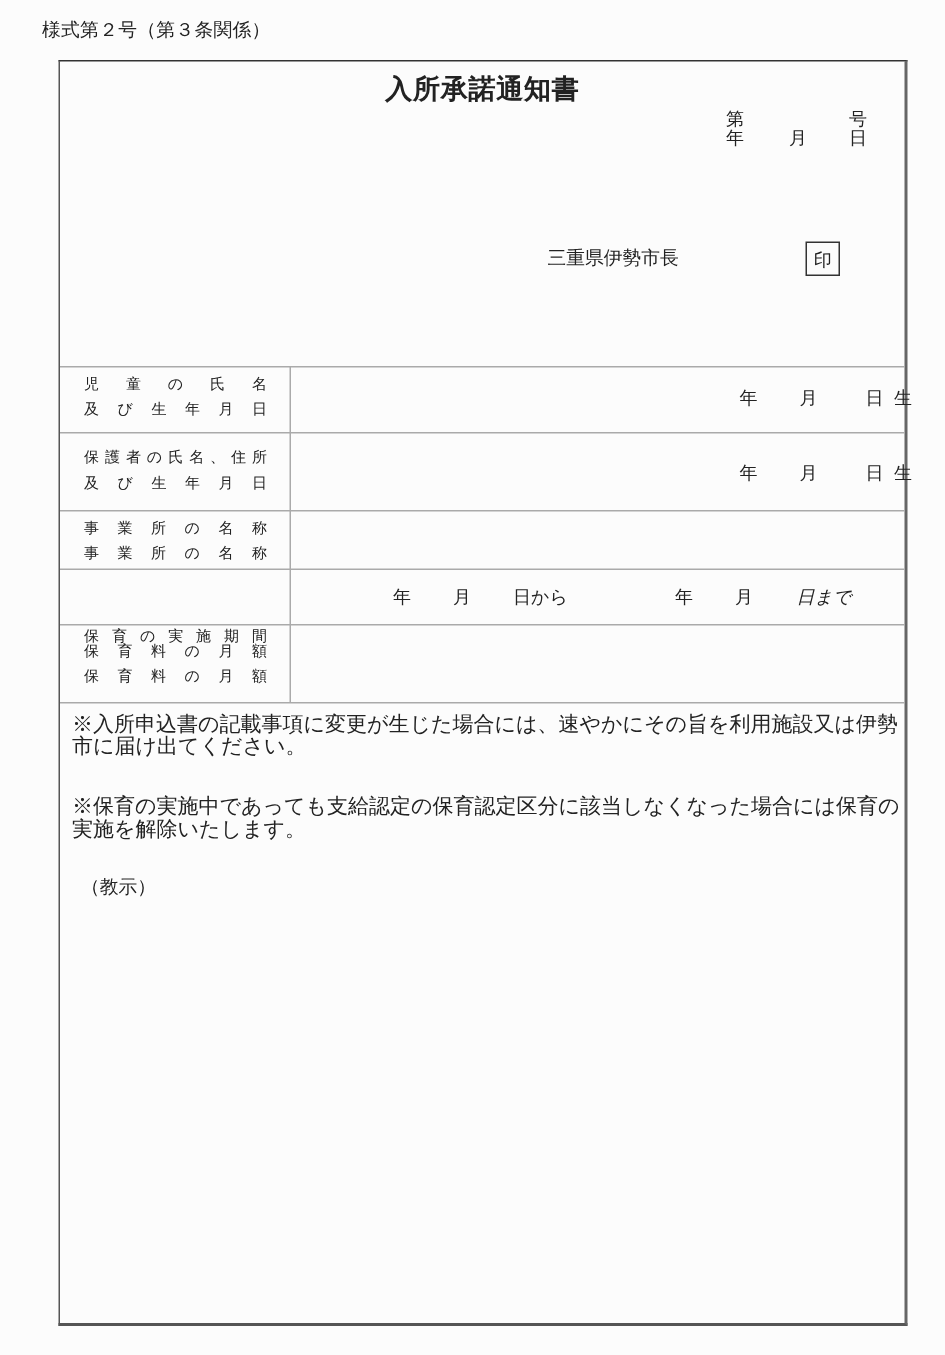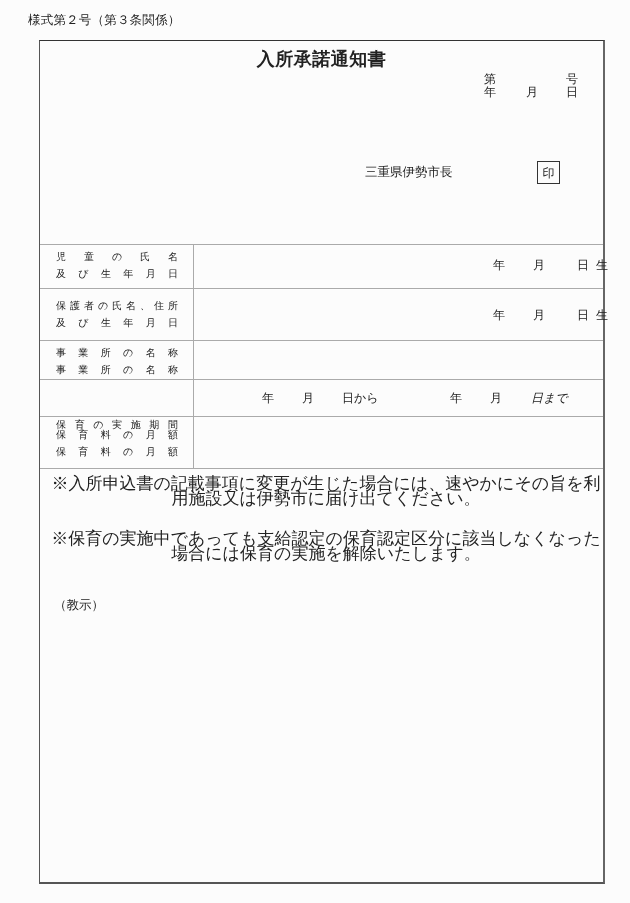--- a/index.html
+++ b/index.html
@@ -105,28 +105,27 @@
     }
     .period span {
       position: absolute;
       font-size: 12px;
       white-space: nowrap;
     }
     .note {
       position: absolute;
       left: 8px;
       width: 556px;
-      font-size: 17px;
+      font-size: 14px;
       line-height: 15px;
-      text-align: center;
     }
     .kyouji {
       position: absolute;
       left: 14px;
-      top: 556px;
+      top: 542px;
       font-size: 12.5px;
       font-family: Liberation Serif, serif;
     }
   </style>
 </head>
 <body>
 
 <div class="form-id">様式第２号（第３条関係）</div>
 
 <div class="frame">

